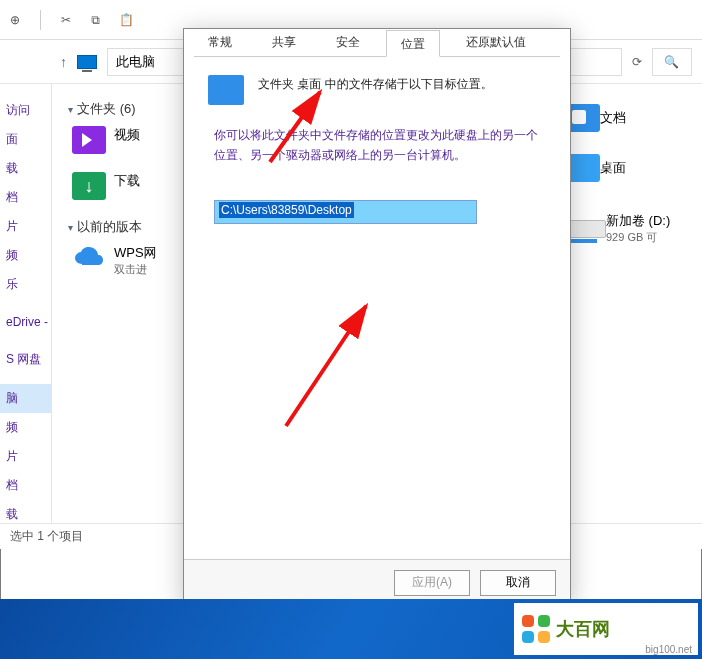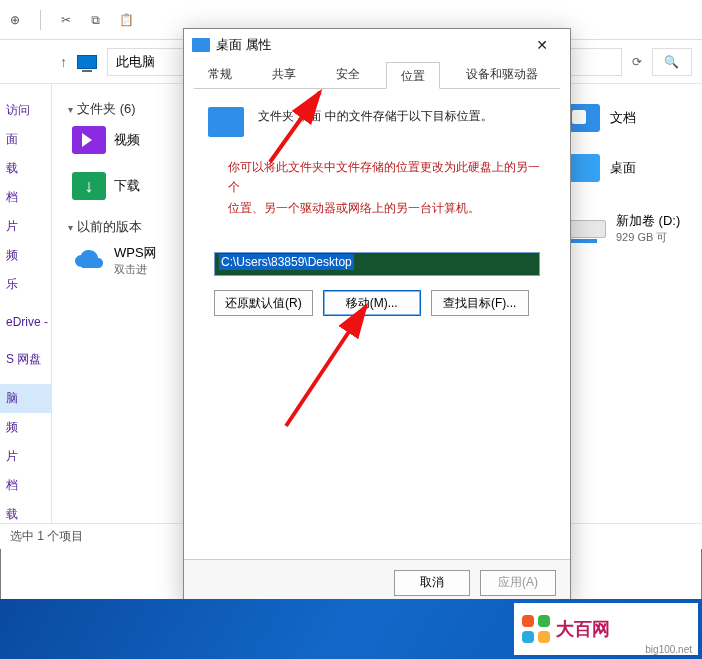--- a/index.html
+++ b/index.html
@@ -17,71 +17,71 @@
 .breadcrumb { flex: 1; padding: 4px 8px; border: 1px solid #ddd; height: 28px; display: flex; align-items: center; font-size: 13px; }
 .search { width: 40px; height: 28px; border: 1px solid #ddd; display: flex; align-items: center; justify-content: center; color: #666; }
 .explorer-body { display: flex; height: calc(100% - 84px - 26px); }
 .sidebar { width: 52px; border-right: 1px solid #e5e5e5; padding-top: 12px; overflow: hidden; }
 .sidebar-item { padding: 6px 6px; font-size: 12px; white-space: nowrap; color: #4c1d95; }
 .sidebar-item.sel { background: #d3e8fa; }
 .content { flex: 1; padding: 12px 16px; position: relative; overflow: hidden; }
 .group-head { color: #333; font-size: 13px; padding: 4px 0; display: flex; align-items: center; gap: 4px; }
 .group-head .chev { color: #5b6b7a; font-size: 10px; }
 .folder-row { display: flex; gap: 30px; margin-bottom: 10px; }
-.folder-item { display: flex; align-items: center; gap: 8px; padding: 4px; }
+.folder-item { display: flex; align-items: flex-start; gap: 8px; padding: 4px; }
 .folder-ico { width: 34px; height: 28px; border-radius: 3px; position: relative; }
 .video-ico { background: #8a2be2; }
 .video-ico::before { content: ""; position: absolute; left: 10px; top: 7px; border-left: 10px solid #fff; border-top: 7px solid transparent; border-bottom: 7px solid transparent; }
 .dl-ico { background: #1aa05a; }
 .dl-ico::before { content: "↓"; position: absolute; inset: 0; color: #fff; font-size: 18px; display: flex; align-items: center; justify-content: center; font-weight: bold; }
 .cloud-ico { width: 34px; height: 28px; position: relative; }
 .cloud-ico svg { width: 34px; height: 28px; }
 .doc-fold { background: #2f8fe8; }
 .doc-fold::before { content: ""; position: absolute; left: 6px; top: 6px; width: 14px; height: 14px; background: #fff; border-radius: 2px; }
 .desk-fold { background: #36a2f5; }
 .drive-ico { width: 40px; height: 18px; background: #e8e8e8; border: 1px solid #bbb; border-radius: 2px; position: relative; }
 .drive-ico::after { content: ""; position: absolute; left: 4px; bottom: -6px; width: 26px; height: 4px; background: #2f8fe8; }
 .folder-txt { font-size: 13px; }
 .folder-sub { font-size: 11px; color: #666; }
 .right-col { position: absolute; right: 16px; top: 20px; width: 120px; }
-.right-item { display: flex; align-items: center; gap: 10px; margin-bottom: 22px; }
+.right-item { display: flex; align-items: center; margin-bottom: 22px; }
 .statusbar { position: absolute; bottom: 0; left: 0; right: 0; height: 26px; border-top: 1px solid #e5e5e5; display: flex; align-items: center; padding: 0 10px; font-size: 12px; color: #555; }
 
 
 .dialog { position: absolute; left: 183px; top: 28px; width: 388px; height: 578px; background: #fff; border: 1px solid #888; box-shadow: 0 4px 24px rgba(0,0,0,0.25); }
 .dlg-title { height: 32px; display: flex; align-items: center; padding: 0 8px; font-size: 13px; }
 .dlg-title .fico { width: 18px; height: 14px; background: #2f8fe8; margin-right: 6px; border-radius: 1px; }
 .dlg-title .close { margin-left: auto; width: 40px; text-align: center; font-size: 14px; color: #222; }
 .tabs { display: flex; border-bottom: 1px solid #ccc; margin: 0 10px; height: 28px; gap: 12px; }
 .tab { padding: 5px 14px; font-size: 12px; color: #333; cursor: pointer; }
 .tab.active { border: 1px solid #ccc; border-bottom: 1px solid #fff; background: #fff; position: relative; top: 1px; }
 .dlg-body { padding: 18px 24px; }
 .info-row { display: flex; align-items: flex-start; gap: 14px; margin-bottom: 20px; }
 .big-fold { width: 36px; height: 30px; background: #2f8fe8; border-radius: 2px; flex-shrink: 0; }
 .info-txt { font-size: 12px; line-height: 1.6; color: #222; }
-.desc { font-size: 12px; color: #b91c1c; line-height: 1.7; margin-left: 20px; margin-bottom: 34px; }
-.path-input { width: 326px; height: 24px; border: 1px solid #7a9fd4; background: #14532d; padding: 2px 4px; margin-left: 6px; margin-bottom: 14px; }
+.desc { font-size: 12px; color: #4c1d95; line-height: 1.7; margin-left: 6px; margin-bottom: 34px; }
+.path-input { width: 263px; height: 24px; border: 1px solid #7a9fd4; background: #7dd3fc; padding: 2px 4px; margin-left: 6px; margin-bottom: 14px; }
 .path-input .sel { background: #0a63c7; color: #fff; padding: 1px 2px; font-size: 12px; }
 .btn-row { display: flex; gap: 10px; margin-left: 6px; }
 .btn { height: 26px; padding: 0 10px; border: 1px solid #999; background: #fdfdfd; font-size: 12px; display: flex; align-items: center; justify-content: center; cursor: pointer; min-width: 98px; }
 .btn.focus { border: 1px solid #0a63c7; box-shadow: inset 0 0 0 1px #7fb4ea; }
 .dlg-footer { position: absolute; left: 0; right: 0; bottom: 0; height: 46px; border-top: 1px solid #ccc; display: flex; align-items: center; justify-content: flex-end; gap: 10px; padding: 0 14px; background: #f7f7f7; }
 .dlg-footer .btn { min-width: 76px; }
 .dlg-footer .btn.disabled { color: #999; }
 
 
 .arrow-svg { position: absolute; pointer-events: none; }
 
 
 .taskbar { position: absolute; left: 0; bottom: 0; width: 702px; height: 60px; background: linear-gradient(120deg,#0a4aa0 0%, #1268c9 50%, #0a57b3 100%); }
 .wm-box { position: absolute; right: 4px; bottom: 4px; width: 184px; height: 52px; background: #fff; display: flex; align-items: center; gap: 6px; padding: 0 8px; }
 .wm-logo { width: 28px; height: 28px; position: relative; }
 .wm-logo span { position: absolute; width: 12px; height: 12px; border-radius: 4px; }
 .wm-logo .a{ left:0; top:0; background:#f15a24;} .wm-logo .b{ right:0; top:0; background:#39b54a;} .wm-logo .c{ left:0; bottom:0; background:#29abe2;} .wm-logo .d{ right:0; bottom:0; background:#fbb03b;}
-.wm-txt { font-size: 18px; font-weight: 700; color: #be185d; }
+.wm-txt { font-size: 18px; font-weight: 700; color: #4d7c0f; }
 .wm-url { position: absolute; right: 6px; bottom: 0; font-size: 10px; color: #888; }
 </style>
 </head>
 <body>
 <div class="outer-frame"></div>
 
 <div class="explorer">
   <div class="toolbar">
     <span>⊕</span>
     <span class="sep"></span>
@@ -171,53 +171,43 @@
         </div>
       </div>
     </div>
   </div>
   <div class="statusbar">
     <span>选中 1 个项目</span>
   </div>
 </div>
 
 <div class="dialog">
-  <div class="dlg-title">
-    <span class="fico"></span>
-    <span>桌面 属性</span>
-    <span class="close">✕</span>
-  </div>
   <div class="tabs">
     <div class="tab">常规</div>
     <div class="tab">共享</div>
     <div class="tab">安全</div>
     <div class="tab active">位置</div>
-    <div class="tab">设备和驱动器</div>
+    <div class="tab">还原默认值</div>
   </div>
   <div class="dlg-body">
     <div class="info-row">
       <div class="big-fold"></div>
       <div class="info-txt">文件夹 桌面 中的文件存储于以下目标位置。</div>
     </div>
     <div class="desc">
       <div>你可以将此文件夹中文件存储的位置更改为此硬盘上的另一个</div>
       <div>位置、另一个驱动器或网络上的另一台计算机。</div>
     </div>
     <div class="path-input">
       <span class="sel">C:\Users\83859\Desktop</span>
     </div>
-    <div class="btn-row">
-      <div class="btn">还原默认值(R)</div>
-      <div class="btn focus">移动(M)...</div>
-      <div class="btn">查找目标(F)...</div>
-    </div>
   </div>
   <div class="dlg-footer">
+    <div class="btn disabled">应用(A)</div>
     <div class="btn">取消</div>
-    <div class="btn disabled">应用(A)</div>
   </div>
 </div>
 
 <svg class="arrow-svg" style="left:260px; top:82px; width:80px; height:90px;">
   <defs>
       <marker id="ah1" markerWidth="10" markerHeight="10" refX="8" refY="3" orient="auto">
         <path d="M0,0 L9,3 L0,6 Z" fill="#e11"></path>
       </marker>
     </defs>
   <line x1="10" y1="80" x2="60" y2="10" stroke="#e11" stroke-width="4" marker-end="url(#ah1)"></line>

